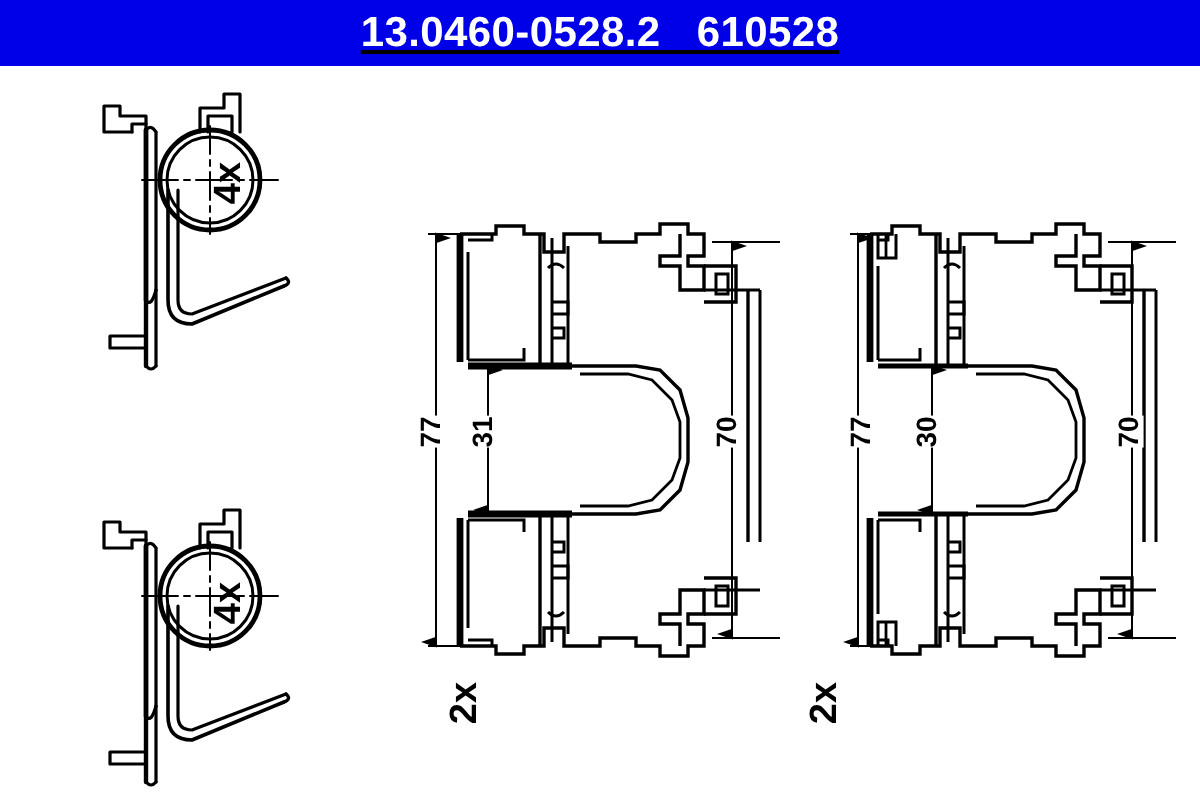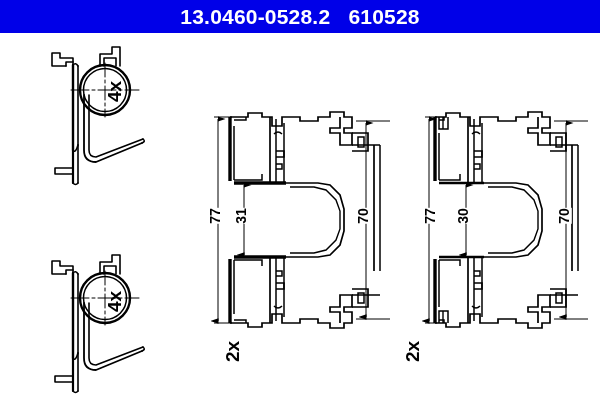--- a/index.html
+++ b/index.html
@@ -24,20 +24,21 @@
   .header-banner {
     position: absolute;
     left: 0;
     top: 0;
     width: 600px;
     height: 33px;
     background: #0000e8;
     display: flex;
     align-items: center;
     justify-content: center;
+    text-decoration: underline;
   }
   .header-title {
     color: #ffffff;
     font-size: 21px;
     font-weight: bold;
     letter-spacing: 0.2px;
     white-space: pre;
     font-family: "Liberation Sans", sans-serif;
     line-height: 1;
   }

